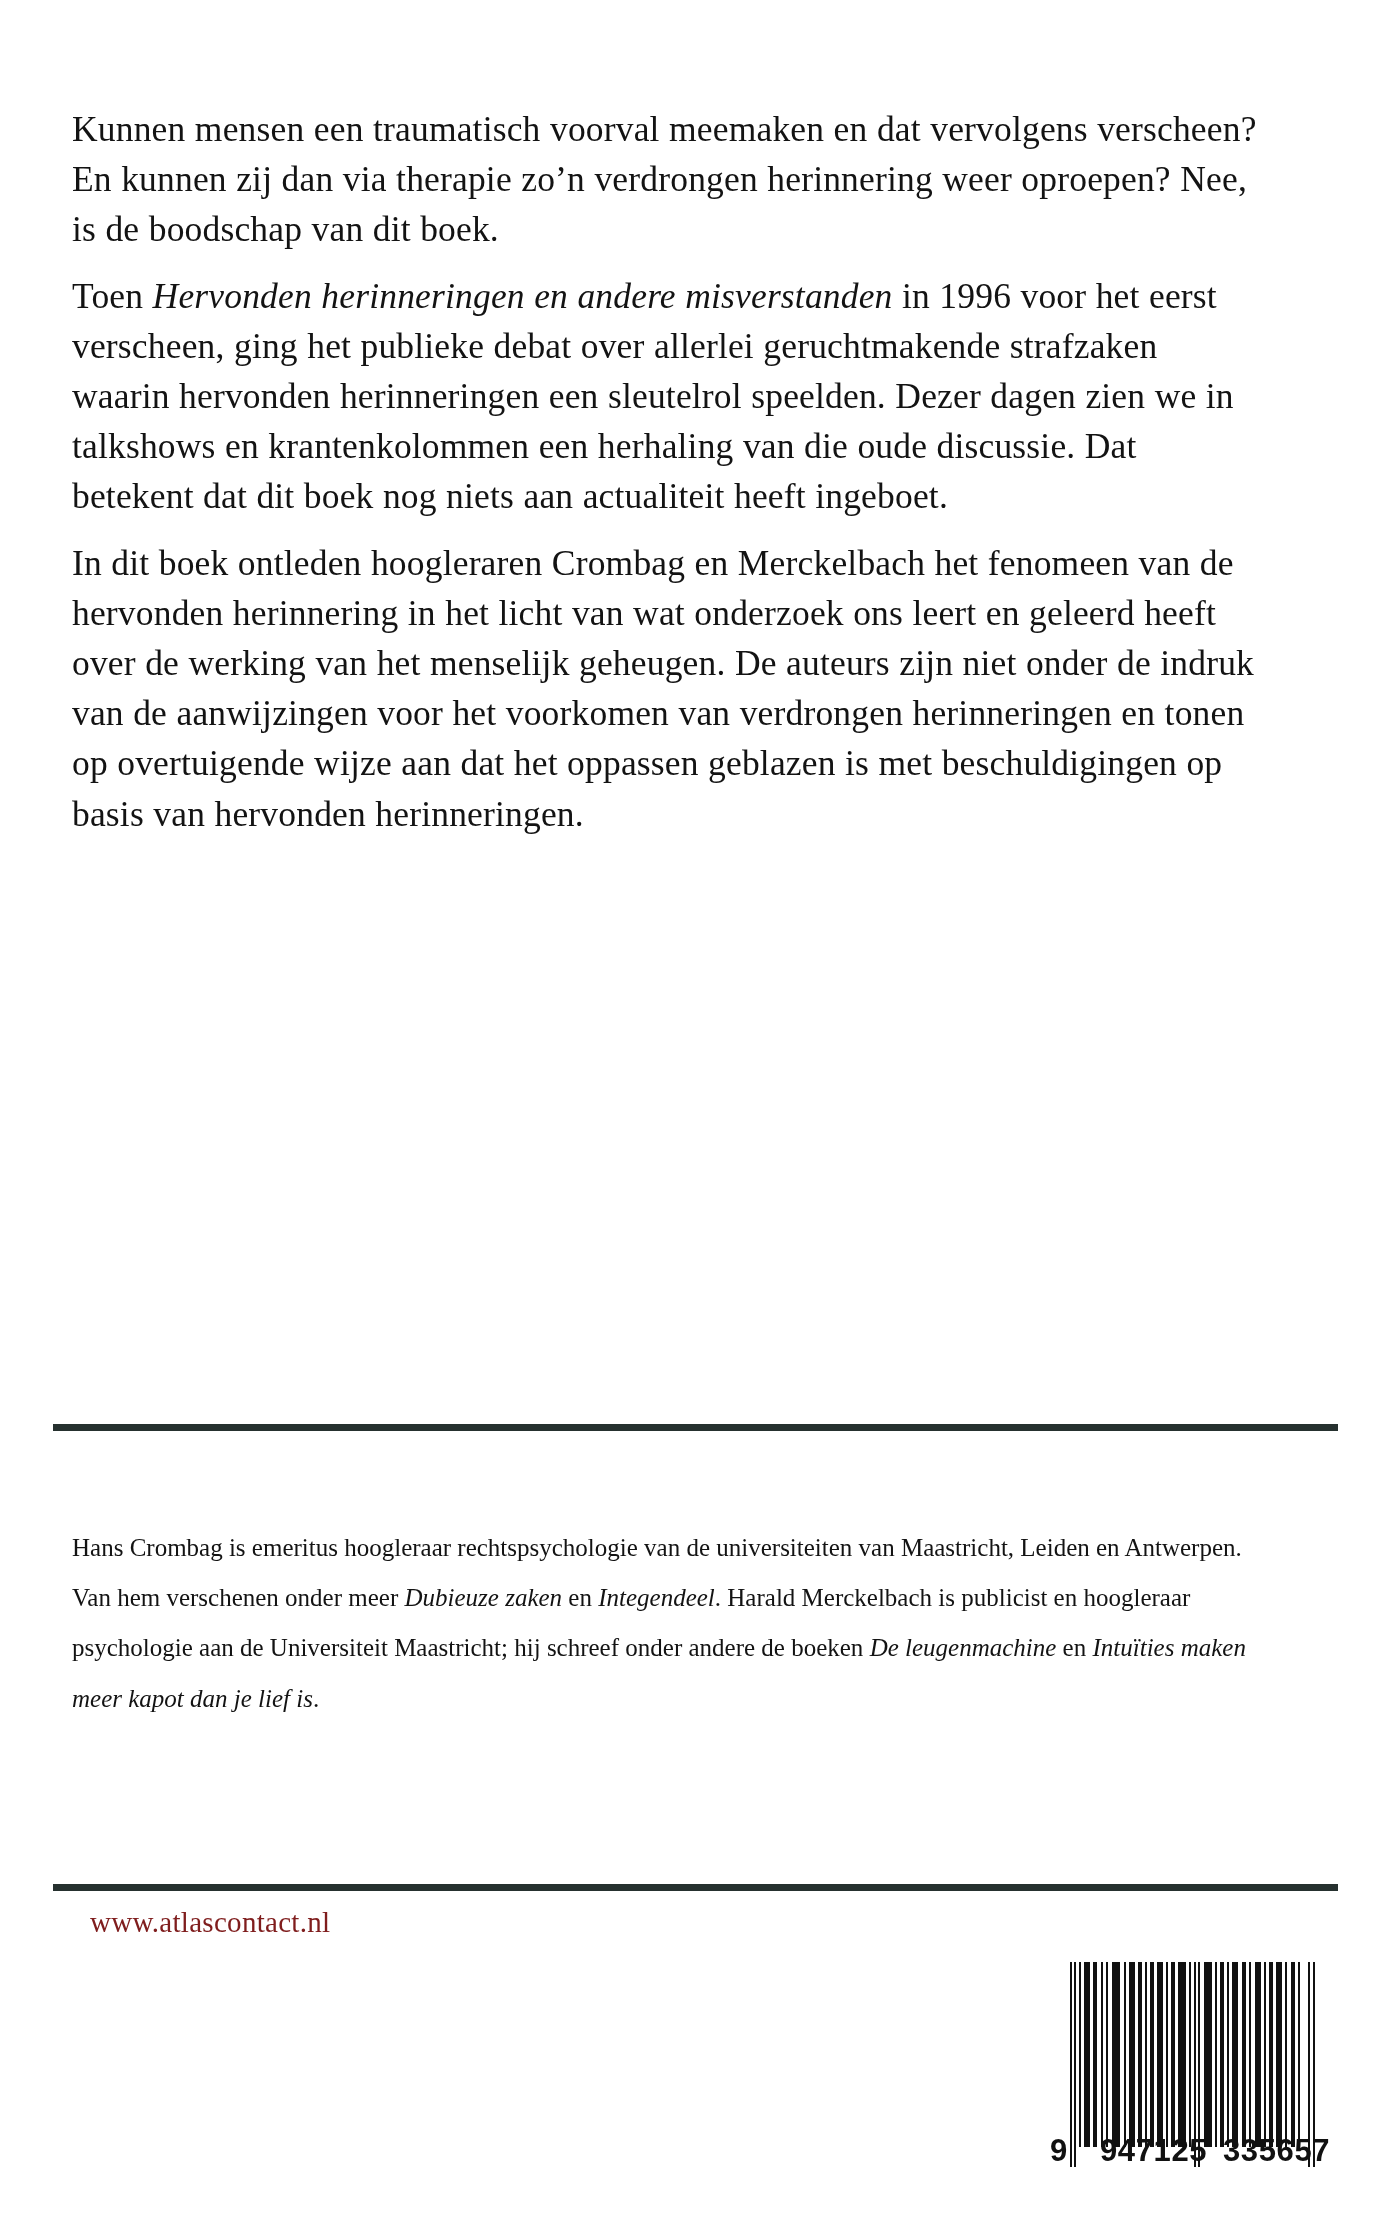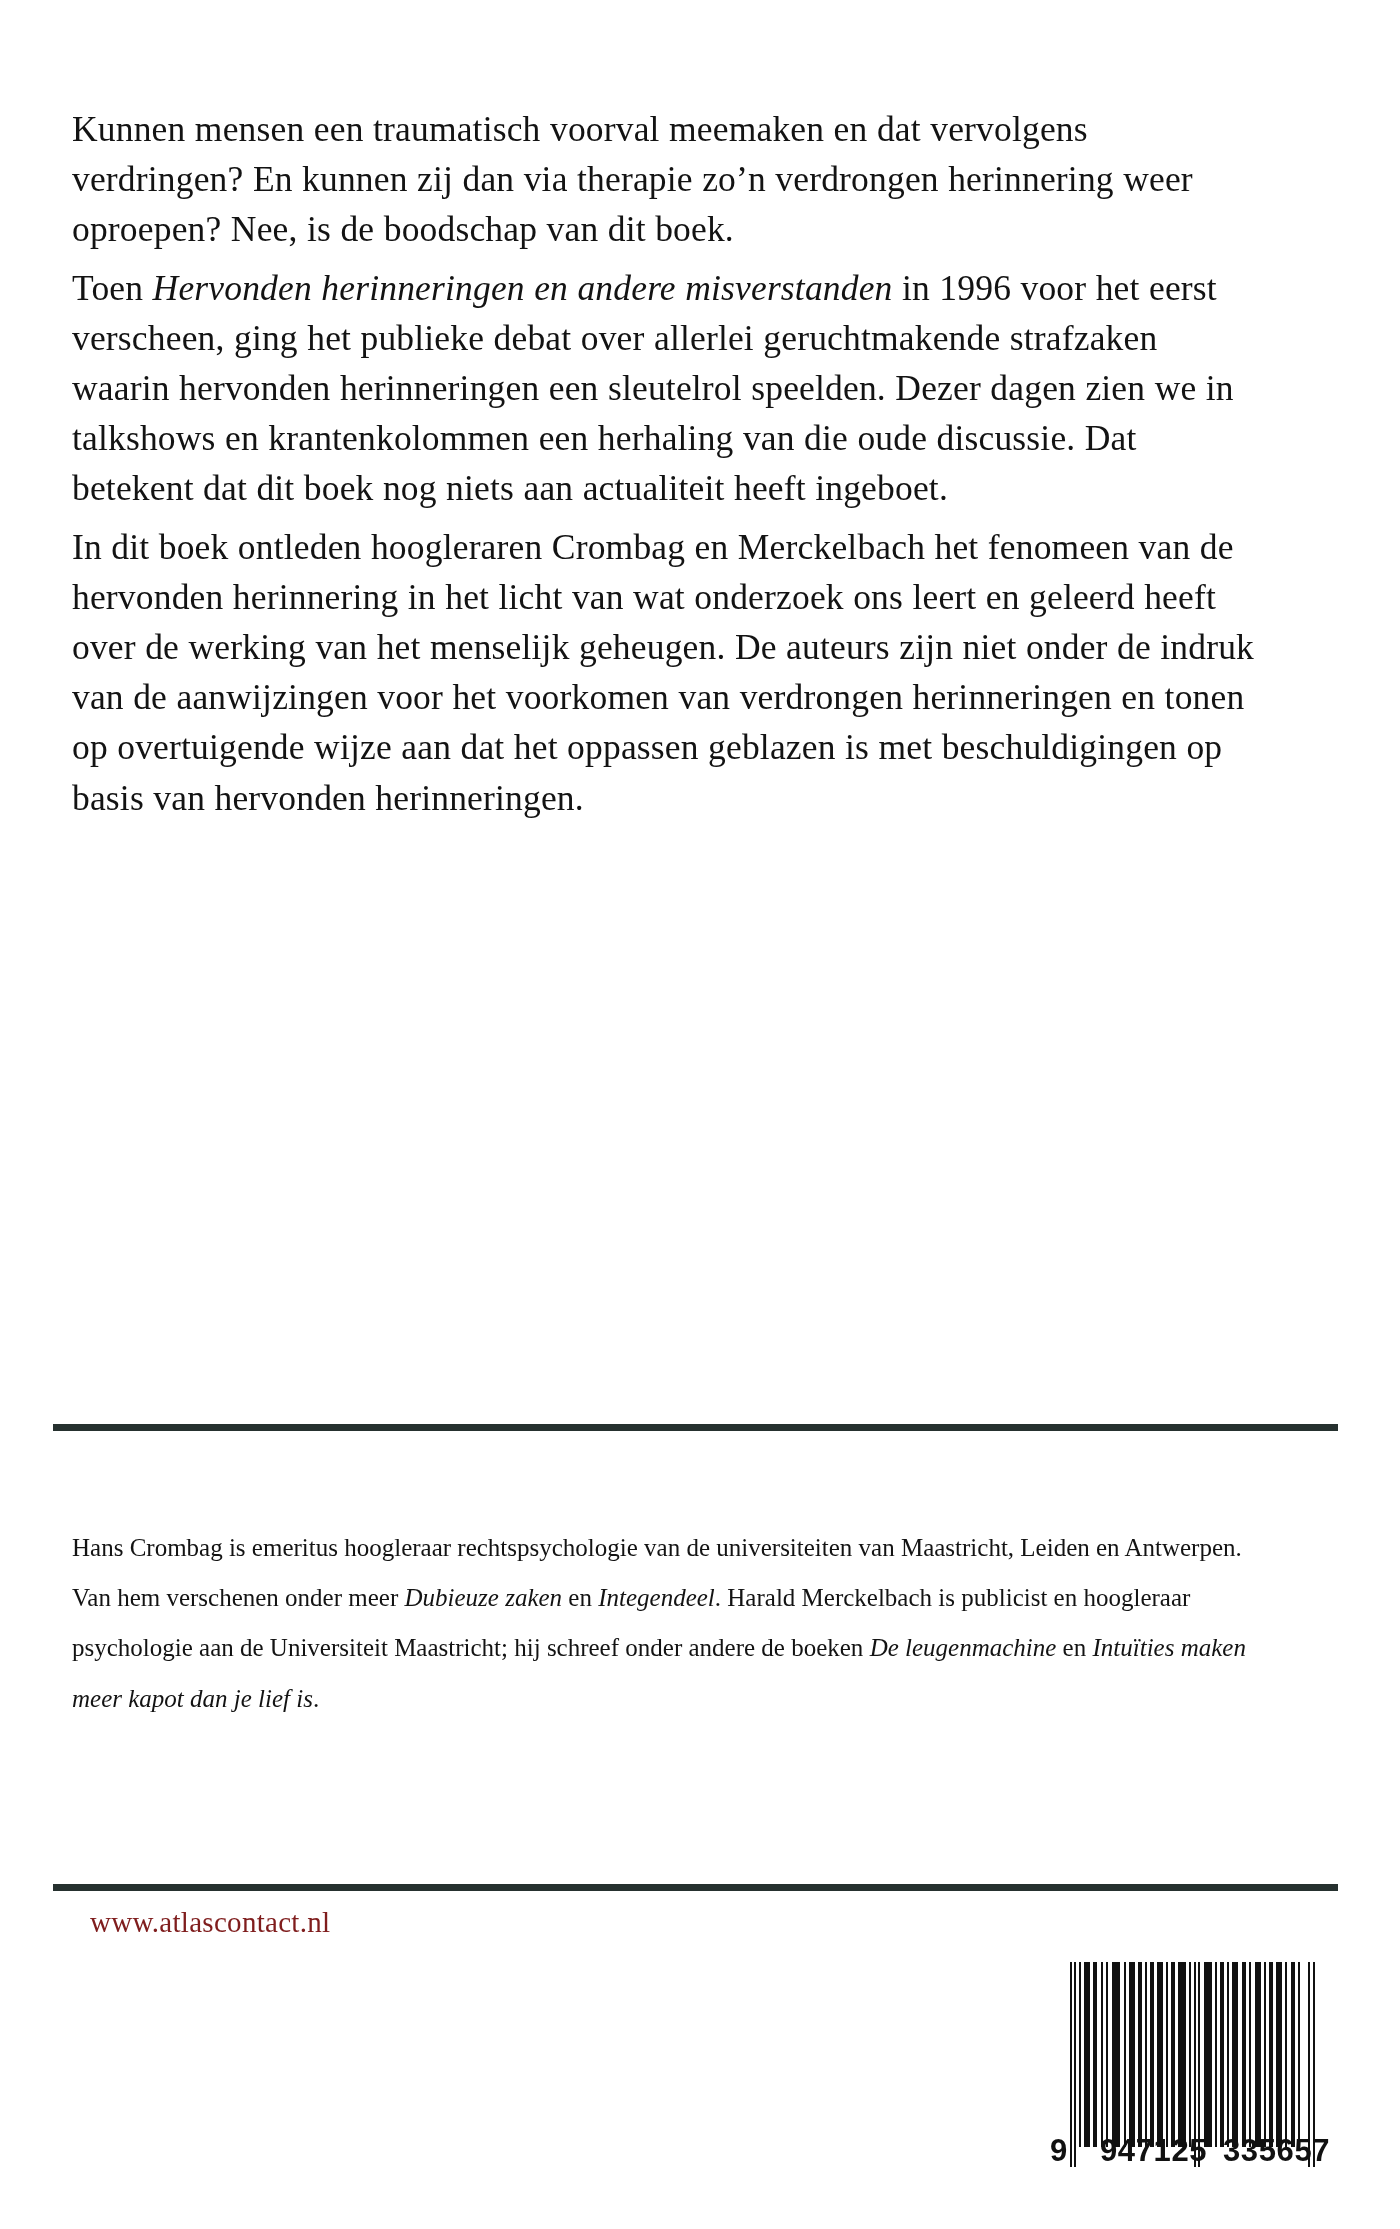--- a/index.html
+++ b/index.html
@@ -31,21 +31,21 @@
   .blurb p {
     margin: 0;
     font-size: 35.5px;
     line-height: 50.2px;
     color: #131313;
     text-align: left;
     letter-spacing: 0.005em;
     word-spacing: 0.01em;
   }
 
-  .blurb p + p { margin-top: 8px; }
+  .blurb p + p { margin-top: 16px; }
 
   .it { font-style: italic; }
 
   
   .rule {
     position: absolute;
     left: 53px;
     width: 1285px;
     height: 7px;
     background: #26312f;
@@ -131,21 +131,21 @@
     bottom: 0;
   }
 </style>
 </head>
 <body>
 
 <div id="page">
 
   <div class="blurb">
 
-    <p>Kunnen mensen een traumatisch voorval meemaken en dat vervolgens verdringen? En kunnen zij dan via therapie zo’n verdrongen herinnering weer oproepen? Nee, is de boodschap van dit boek.</p>
+    <p>Kunnen mensen een traumatisch voorval meemaken en dat vervolgens verscheen? En kunnen zij dan via therapie zo’n verdrongen herinnering weer oproepen? Nee, is de boodschap van dit boek.</p>
 
     <p><span>Toen </span><span class="it">Hervonden herinneringen en andere misverstanden</span><span> in 1996 voor het eerst verscheen, ging het publieke debat over allerlei geruchtmakende strafzaken waarin hervonden herinneringen een sleutelrol speelden. Dezer dagen zien we in talkshows en krantenkolommen een herhaling van die oude discussie. Dat betekent dat dit boek nog niets aan actualiteit heeft ingeboet.</span></p>
 
     <p>In dit boek ontleden hoogleraren Crombag en Merckelbach het fenomeen van de hervonden herinnering in het licht van wat onderzoek ons leert en geleerd heeft over de werking van het menselijk geheugen. De auteurs zijn niet onder de indruk van de aanwijzingen voor het voorkomen van verdrongen herinneringen en tonen op overtuigende wijze aan dat het oppassen geblazen is met beschuldigingen op basis van hervonden herinneringen.</p>
   </div>
 
   <div class="rule rule-top"></div>
 
   <div class="bio">
     <p><span>Hans Crombag is emeritus hoogleraar rechtspsychologie van de universiteiten van Maastricht, Leiden en Antwerpen. Van hem verschenen onder meer </span><span class="it">Dubieuze zaken</span><span> en </span><span class="it">Integendeel</span><span>. Harald Merckelbach is publicist en hoogleraar psychologie aan de Universiteit Maastricht; hij schreef onder andere de boeken </span><span class="it">De leugenmachine</span><span> en </span><span class="it">Intuïties maken meer kapot dan je lief is</span><span>.</span></p>

